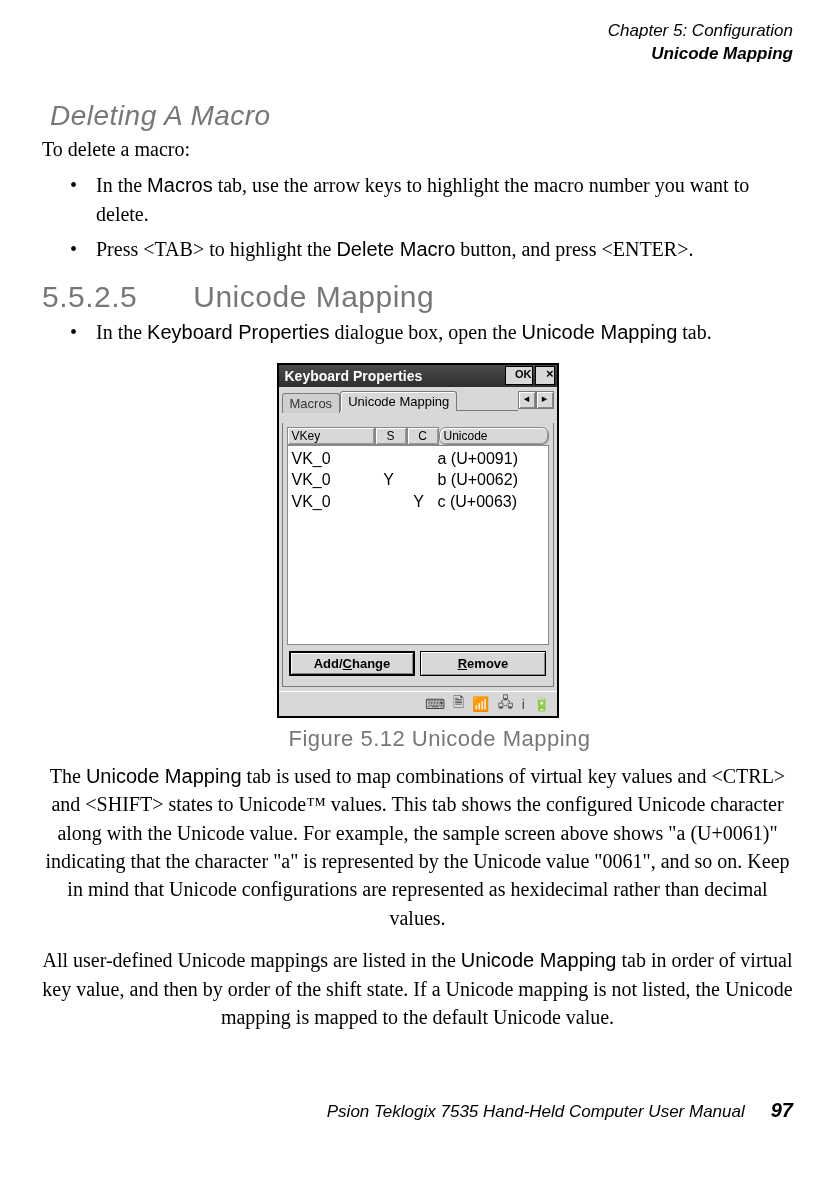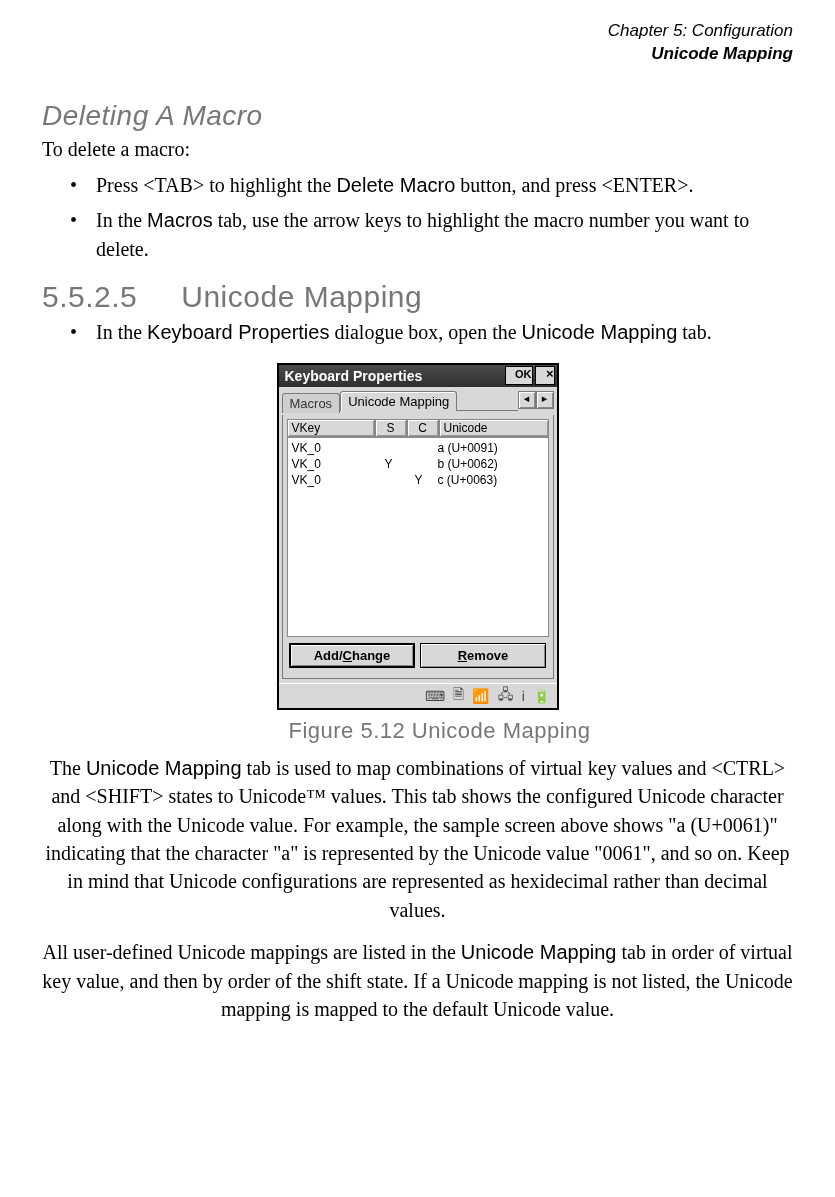--- a/index.html
+++ b/index.html
@@ -26,21 +26,21 @@
   .header-line2 { font-weight: bold; }
   .cond {
     font-family: "Arial Narrow","Helvetica Condensed",Arial,sans-serif;
     color: #777;
     letter-spacing: 0.5px;
   }
   .h-delete {
     font-size: 28px;
     font-style: italic;
     font-weight: 400;
-    margin: 0 0 6px 0;
+    margin: 0 0 6px 8px;
   }
   .intro {
     font-size: 20px;
     margin: 0 0 10px 0;
   }
   ul.bullets {
     margin: 0 0 16px 0;
     padding-left: 54px;
     list-style: none;
   }
@@ -55,21 +55,21 @@
     position: absolute;
     left: -26px;
     top: 0;
   }
   .ui-font {
     font-family: "Arial Narrow","Helvetica Condensed",Arial,sans-serif;
   }
   .sec-num-row {
     display: flex;
     align-items: flex-end;
-    gap: 44px;
+    gap: 56px;
     margin-bottom: 4px;
   }
   .sec-num {
     font-size: 30px;
   }
   .sec-title {
     font-size: 30px;
   }
   .fig-wrap {
     display: flex;
@@ -184,45 +184,45 @@
     border: 1px solid #7a7a7a;
     background: #d8d8d8;
     text-align: center;
     font-size: 11px;
     line-height: 12px;
     box-shadow: inset 1px 1px 0 #fff, inset -1px -1px 0 #888;
   }
   .panel {
     border: 1px solid #7a7a7a;
     border-top: none;
-    margin: 4px 3px 4px 3px;
+    margin: 12px 3px 4px 3px;
     background: #d8d8d8;
     padding: 4px;
   }
   .list-head {
     display:flex;
     background:#d8d8d8;
   }
   .list-head .col {
     border:1px solid #888;
     box-shadow: inset 1px 1px 0 #fff, inset -1px -1px 0 #999;
     padding:1px 4px;
     font-size:12px;
     background:#d8d8d8;
   }
   .col-vkey { width: 78px; }
   .col-s { width: 22px; text-align:center; }
   .col-c { width: 22px; text-align:center; }
-  .col-uni { flex:1; }
+  .col-uni { flex:1;border-radius:7px; }
   .list-body {
     background: #fff;
     border: 1px solid #888;
     height: 194px;
     padding: 2px 0;
-    font-size: 12px;
+    font-size: 16px;
   }
   .list-row { display:flex; line-height:1.35; }
   .list-row span { padding: 0 4px; }
   .list-row .col-vkey { width:78px; }
   .list-row .col-s { width:22px; text-align:center; }
   .list-row .col-c { width:22px; text-align:center; }
   .list-row .col-uni { flex:1; }
   .btn-row {
     display:flex;
     gap: 5px;
@@ -267,24 +267,24 @@
   <div class="header">
     <div>Chapter 5: Configuration</div>
     <div class="header-line2">Unicode Mapping</div>
   </div>
 
   <h2 class="h-delete cond">Deleting A Macro</h2>
   <p class="intro">To delete a macro:</p>
 
   <ul class="bullets">
     <li>
-      <span>Press &lt;TAB&gt; to highlight the </span><span class="ui-font">Delete Macro</span><span> button, and press &lt;ENTER&gt;.</span>
+      <span>In the </span><span class="ui-font">Macros</span><span> tab, use the arrow keys to highlight the macro number you want to delete.</span>
     </li>
     <li>
-      <span>In the </span><span class="ui-font">Macros</span><span> tab, use the arrow keys to highlight the macro number you want to delete.</span>
+      <span>Press &lt;TAB&gt; to highlight the </span><span class="ui-font">Delete Macro</span><span> button, and press &lt;ENTER&gt;.</span>
     </li>
   </ul>
 
   <div class="sec-num-row">
     <div class="sec-num cond">5.5.2.5</div>
     <div class="sec-title cond">Unicode Mapping</div>
   </div>
 
   <ul class="bullets">
     <li>
@@ -358,14 +358,18 @@
   </div>
 
   <p class="body-p">
     <span>The </span><span class="ui-font">Unicode Mapping</span><span> tab is used to map combinations of virtual key values and &lt;CTRL&gt; and &lt;SHIFT&gt; states to Unicode™ values. This tab shows the configured Unicode character along with the Unicode value. For example, the sample screen above shows "a (U+0061)" indicating that the character "a" is represented by the Unicode value "0061", and so on. Keep in mind that Unicode configurations are represented as hexidecimal rather than decimal values.</span>
   </p>
 
   <p class="body-p">
     <span>All user-defined Unicode mappings are listed in the </span><span class="ui-font">Unicode Mapping</span><span> tab in order of virtual key value, and then by order of the shift state. If a Unicode mapping is not listed, the Unicode mapping is mapped to the default Unicode value.</span>
   </p>
 
+  <div class="footer">
+    <span>Psion Teklogix 7535 Hand-Held Computer User Manual</span>
+    <span class="pg">97</span>
+  </div>
 
 </div>
 
 </body></html>

